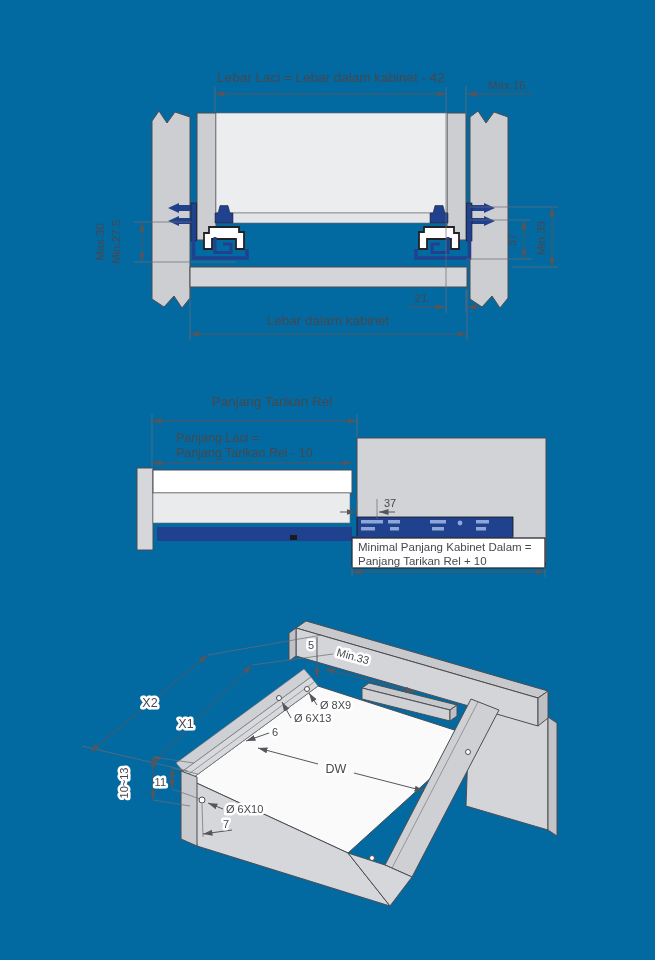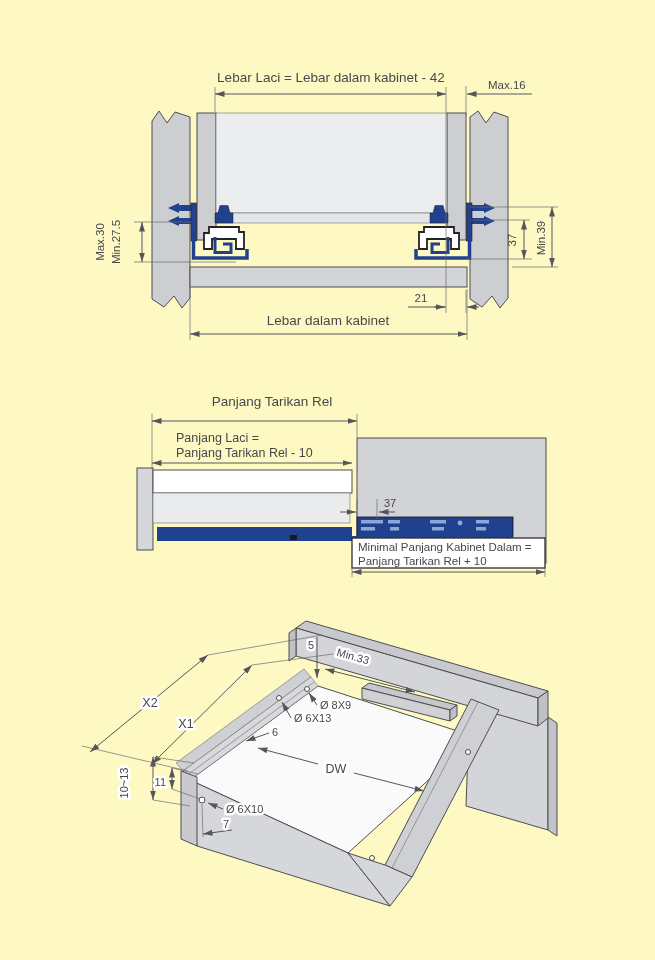--- a/index.html
+++ b/index.html
@@ -1,16 +1,16 @@
 <!DOCTYPE html>
 <html><head>
 <meta charset="utf-8">
 <style>
   html,body{margin:0;padding:0;background:#ffffff;}
-  .canvas{position:relative;width:655px;height:960px;background:#fef9c3;overflow:hidden;}
+  .canvas{position:relative;width:655px;height:960px;background:#0369a1;overflow:hidden;}
   svg{display:block;}
   .txt{fill:#47484e;font-family:"Liberation Sans",sans-serif;font-size:11.5px;}
   .txt-lg{font-size:13.5px;}
   .txt-md{font-size:12.5px;}
   .txt-sm{font-size:11px;}
   .halo{paint-order:stroke;stroke:#ffffff;stroke-width:5px;stroke-linejoin:round;}
   .dim{stroke:#55565c;stroke-width:1;fill:none;}
   .dim-thin{stroke:#6b6c72;stroke-width:0.7;fill:none;}
   .edge{stroke:#4c4d52;stroke-width:1;}
   .edge-thin{stroke:#6b6c72;stroke-width:0.6;}

